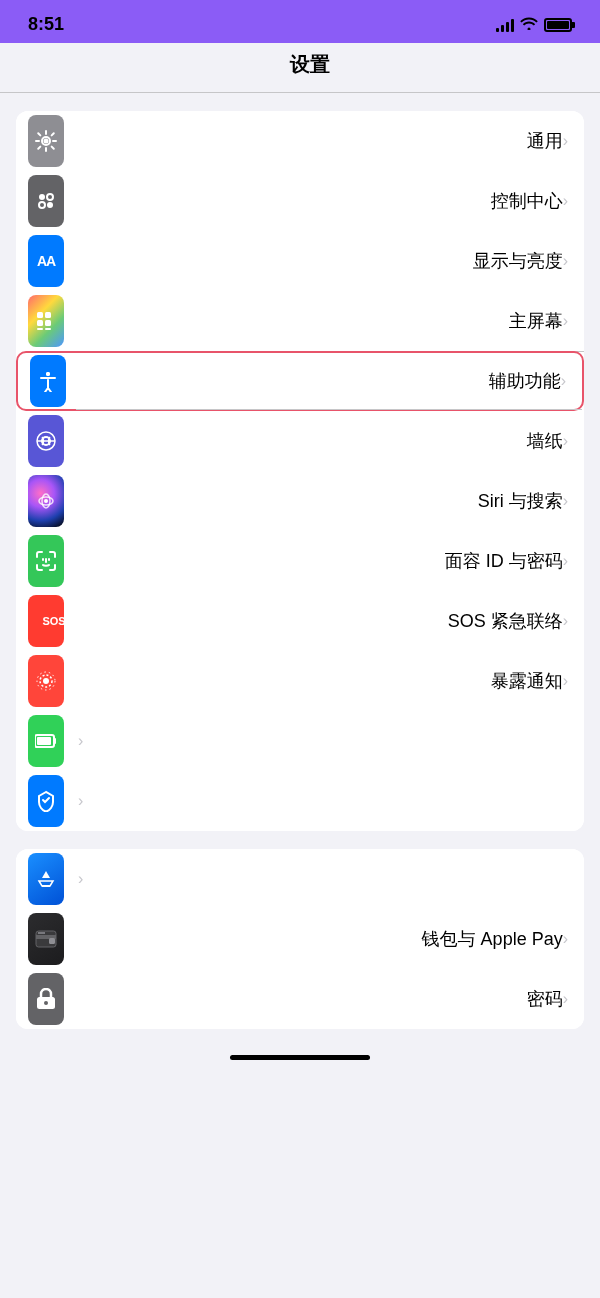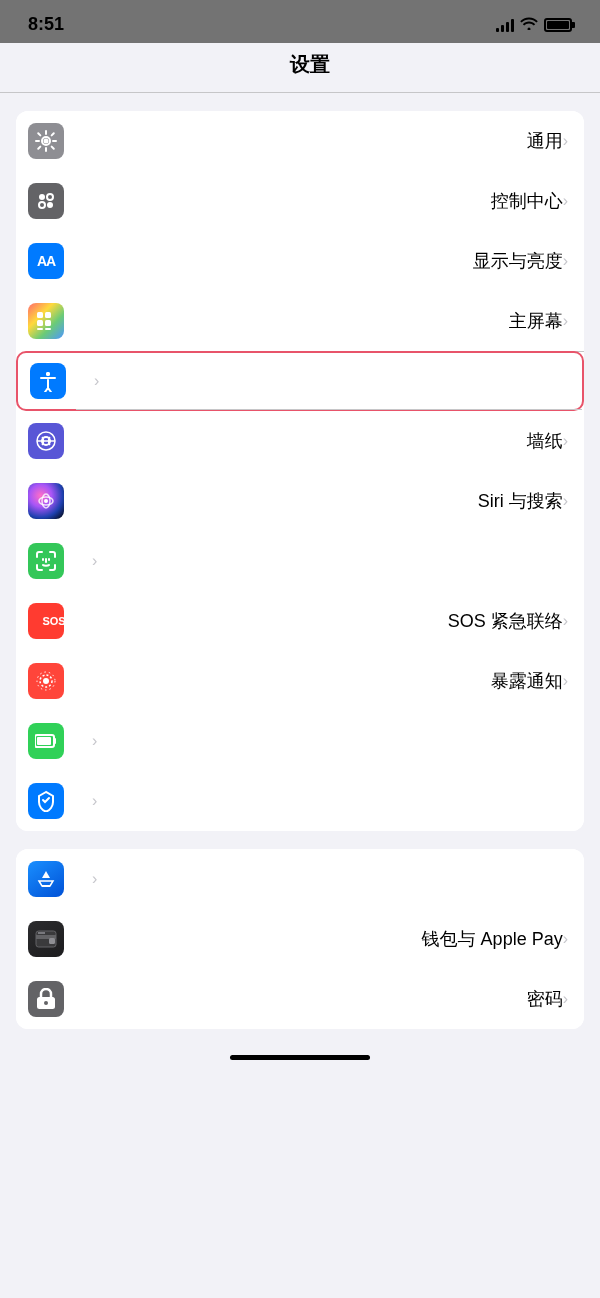--- a/index.html
+++ b/index.html
@@ -11,21 +11,21 @@
       font-family: -apple-system, "PingFang SC", "Helvetica Neue", Arial, sans-serif;
       overflow-x: hidden;
     }
 
     
     .status-bar {
       display: flex;
       justify-content: space-between;
       align-items: center;
       padding: 14px 28px 8px 28px;
-      background: #737373;
+      background: #8b5cf6;
     }
 
     .status-time {
       font-size: 18px;
       font-weight: 600;
       color: #000;
     }
 
     .status-icons {
       display: flex;
@@ -133,26 +133,26 @@
     }
 
     .settings-item.highlighted {
       border: 2.5px solid #e8546a;
       border-radius: 10px;
       z-index: 1;
     }
 
     .item-icon {
       width: 36px;
-      height: 36px;
+      height: 52px;
       border-radius: 8px;
       display: flex;
       align-items: center;
       justify-content: center;
-      margin-right: 28px;
+      margin-right: 14px;
       flex-shrink: 0;
       font-size: 20px;
       color: #fff;
     }
 
     .item-label {
       flex: 1;
       font-size: 18px;
       color: #000;
       font-weight: 400;
@@ -273,20 +273,21 @@
   </div>
 
   <div class="settings-item highlighted">
     <div class="item-icon bg-blue2">
       <svg width="22" height="22" viewBox="0 0 22 22" fill="white">
         <circle cx="11" cy="4" r="2"></circle>
         <path d="M4 8h14M11 10v8M8 22l3-4 3 4" stroke="white" stroke-width="2" fill="none" stroke-linecap="round"></path>
         <circle cx="11" cy="4" r="2" fill="white"></circle>
       </svg>
     </div>
+    <span class="item-label">辅助功能</span>
     <span class="item-chevron">›</span>
   </div>
 
   <div class="settings-item">
     <div class="item-icon" style="background:#5856d6;">
       <svg width="22" height="22" viewBox="0 0 22 22" fill="white">
         <circle cx="11" cy="11" r="4" fill="none" stroke="white" stroke-width="2"></circle>
         <path d="M11 2C6.03 2 2 6.03 2 11s4.03 9 9 9 9-4.03 9-9-4.03-9-9-9z" fill="none" stroke="white" stroke-width="1.5"></path>
         <path d="M7 7c2 2 2 6 0 8M15 7c-2 2-2 6 0 8" stroke="white" stroke-width="1.5" fill="none"></path>
         <path d="M2 11h18" stroke="white" stroke-width="1.5"></path>
@@ -314,20 +315,21 @@
         <path d="M2 7V4a2 2 0 0 1 2-2h3"></path>
         <path d="M20 7V4a2 2 0 0 0-2-2h-3"></path>
         <path d="M2 15v3a2 2 0 0 0 2 2h3"></path>
         <path d="M20 15v3a2 2 0 0 1-2 2h-3"></path>
         <path d="M8 9v1"></path>
         <path d="M14 9v1"></path>
         <path d="M8 15c1 1 5 1 6 0"></path>
         <path d="M11 9v3"></path>
       </svg>
     </div>
+    <span class="item-label">面容 ID 与密码</span>
     <span class="item-chevron">›</span>
   </div>
 
   <div class="settings-item">
     <div class="item-icon bg-red">
       <span style="font-size:11px;font-weight:800;color:white;letter-spacing:0px;">SOS</span>
     </div>
     <span class="item-label">SOS 紧急联络</span>
     <span class="item-chevron">›</span>
   </div>

